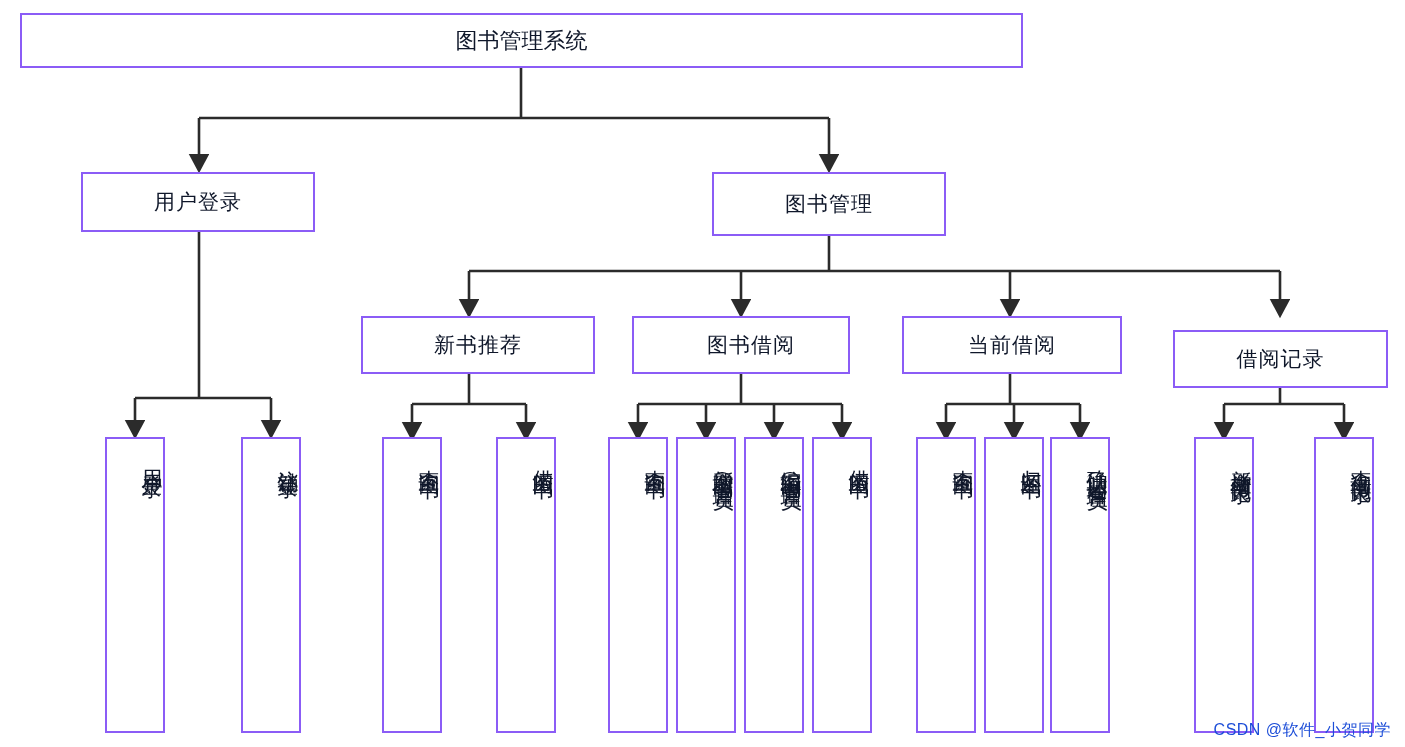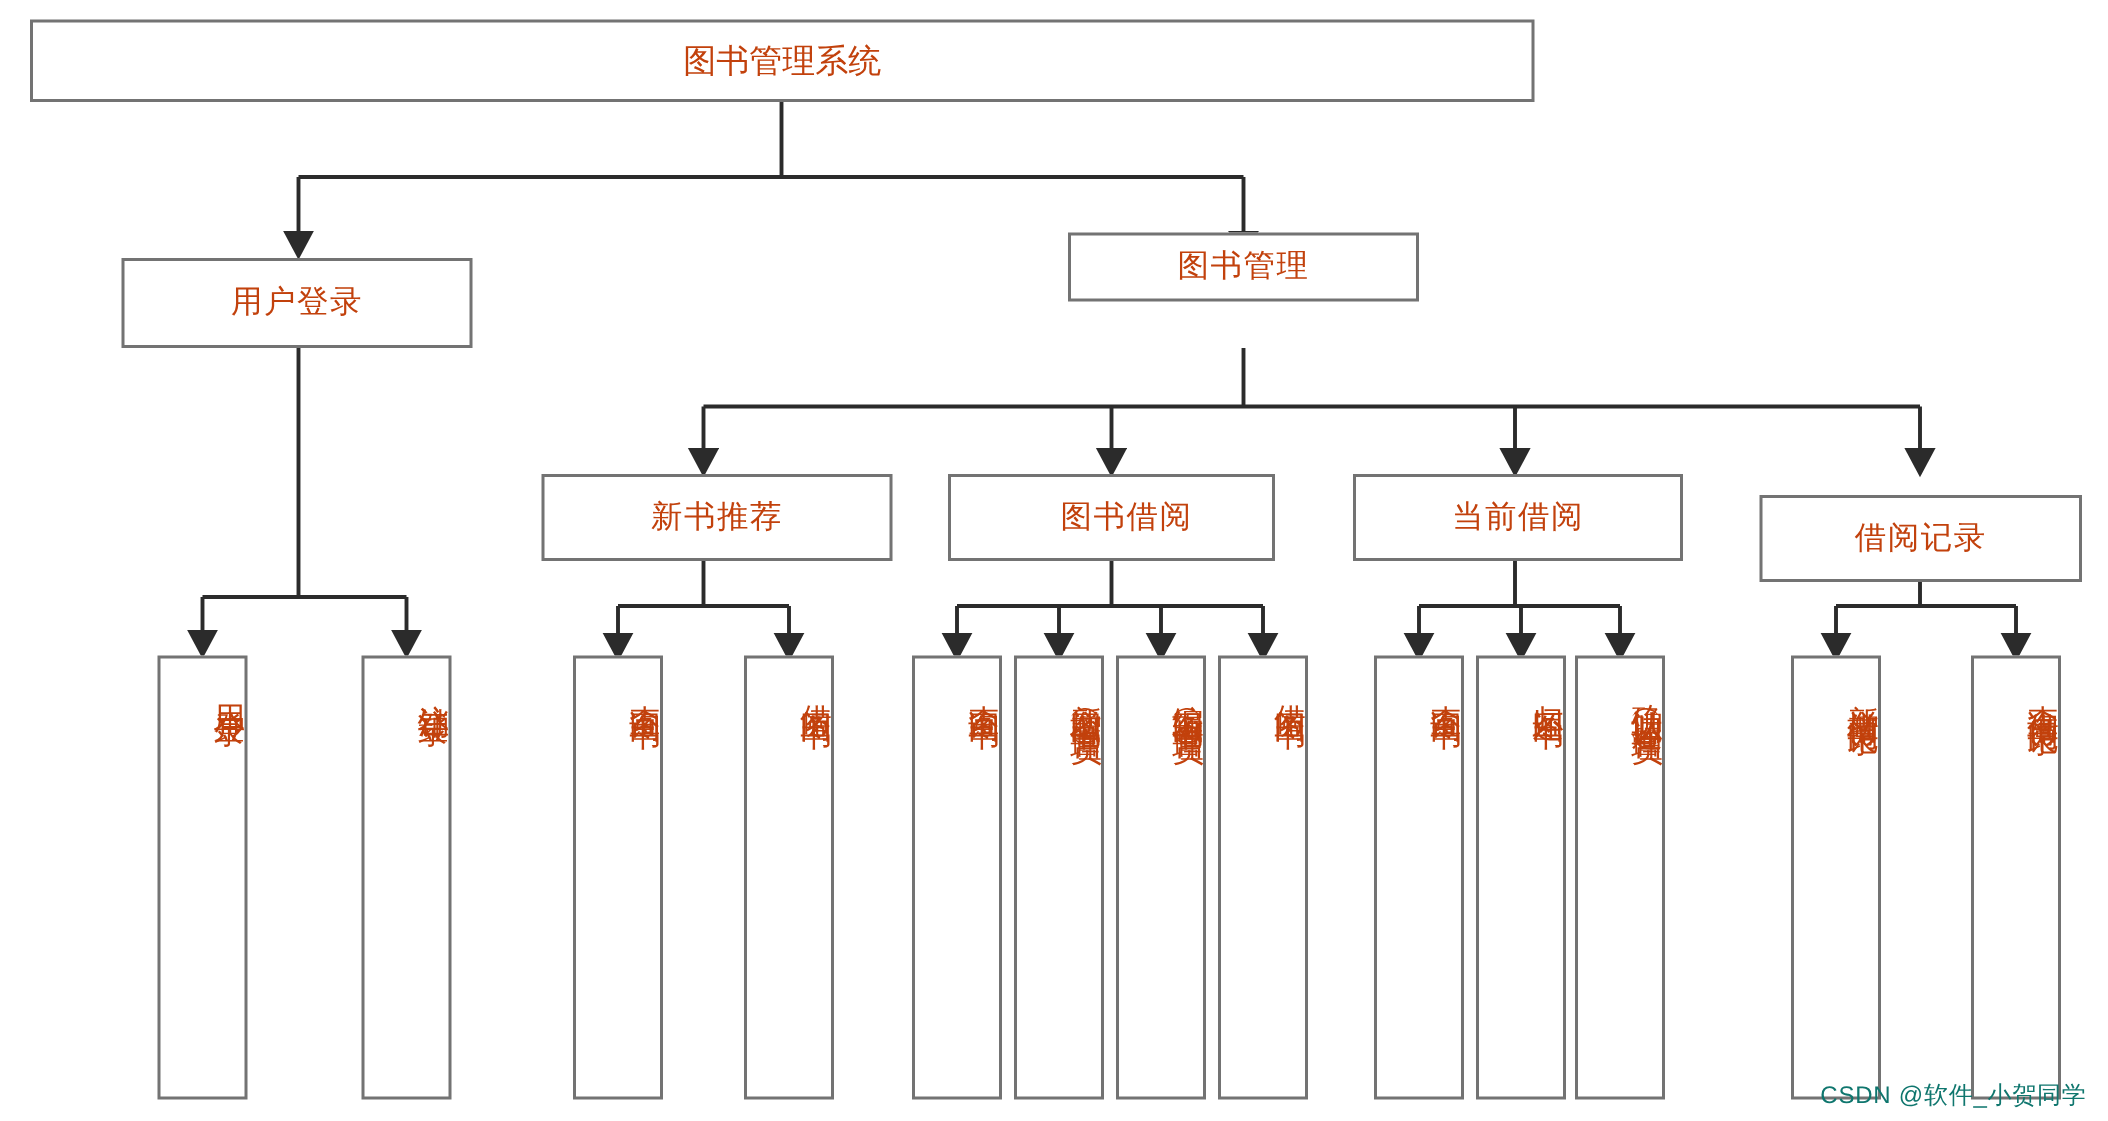--- a/index.html
+++ b/index.html
@@ -17,26 +17,26 @@
   #edges{
     position:absolute;
     left:0;top:0;
     width:1405px;height:747px;
     pointer-events:none;
   }
   .node{
     position:absolute;
     box-sizing:border-box;
     background:#ffffff;
-    border:2px solid #737373;
+    border:2px solid #8b5cf6;
     display:flex;
     align-items:center;
     justify-content:center;
     text-align:center;
-    color:#c2410c;
+    color:#0f172a;
   }
   .node.h{
     font-size:21px;
     letter-spacing:1px;
     line-height:1.1;
   }
   .node.root{
     font-size:22px;
   }
   .node.leaf{
@@ -55,21 +55,21 @@
     white-space:nowrap;
     display:block;
     width:100%;
     text-align:left;
   }
   .watermark{
     position:absolute;
     right:14px;
     bottom:6px;
     font-size:16px;
-    color:#0f766e;
+    color:#1d4ed8;
     letter-spacing:0.5px;
     white-space:nowrap;
   }
 </style>
 </head>
 <body>
 
 <div id="canvas">
 
   <svg id="edges" viewBox="0 0 1405 747" width="1405" height="747">
@@ -119,21 +119,21 @@
       <path d="M1280,374 L1280,404"></path>
       <path d="M1224,404 L1344,404"></path>
       <path d="M1224,404 L1224,430" marker-end="url(#arrow)"></path>
       <path d="M1344,404 L1344,430" marker-end="url(#arrow)"></path>
     </g>
   </svg>
 
   <div class="node root" style="left:20px;top:13px;width:1003px;height:55px;">图书管理系统</div>
 
   <div class="node h" style="left:81px;top:172px;width:234px;height:60px;">用户登录</div>
-  <div class="node h" style="left:712px;top:155px;width:234px;height:46px;">图书管理</div>
+  <div class="node h" style="left:712px;top:172px;width:234px;height:64px;">图书管理</div>
 
   <div class="node h" style="left:361px;top:316px;width:234px;height:58px;">新书推荐</div>
   <div class="node h" style="left:632px;top:316px;width:218px;height:58px;padding-left:20px;">图书借阅</div>
   <div class="node h" style="left:902px;top:316px;width:220px;height:58px;">当前借阅</div>
   <div class="node h" style="left:1173px;top:330px;width:215px;height:58px;">借阅记录</div>
 
   <div class="node leaf" style="left:105px;top:437px;width:60px;height:296px;">
     <span class="vtext">用户登录</span>
   </div>
   <div class="node leaf" style="left:241px;top:437px;width:60px;height:296px;">

